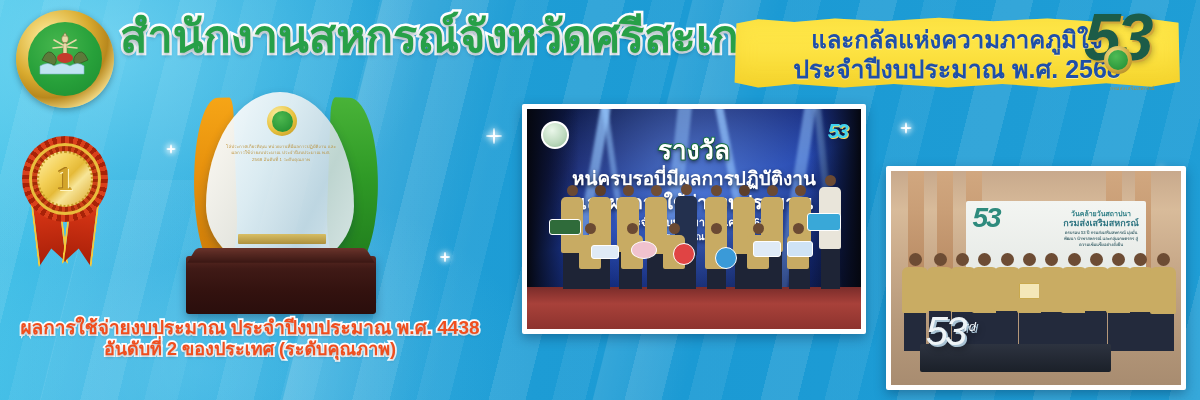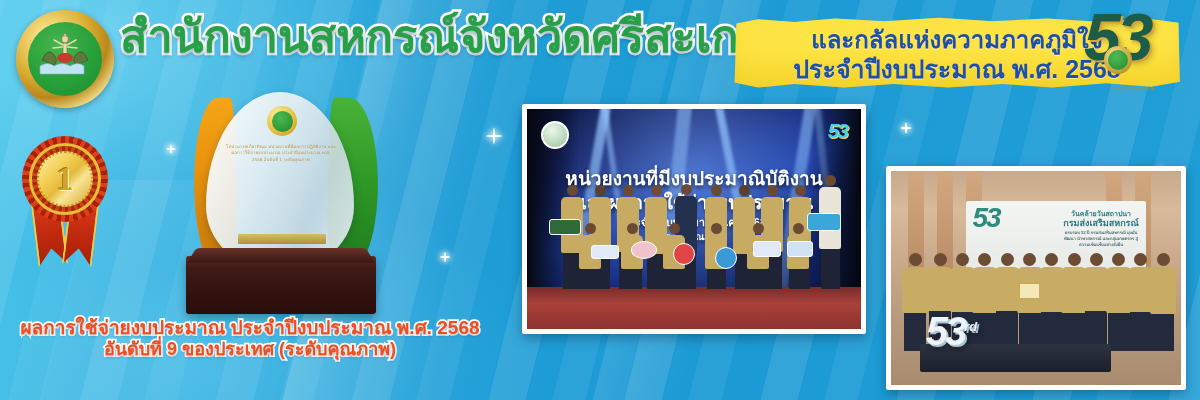--- a/index.html
+++ b/index.html
@@ -333,21 +333,21 @@
   }
   .hall .backdrop .bdt .a { font-size:7px; }
   .hall .backdrop .bdt .b { font-size:9px; color:#2d7480; }
   .hall .backdrop .bdt .c { font-size:4.2px; color:#4b6f76; white-space:normal; line-height:1.5; }
   .hall .stageblk {
     position:absolute; left:10%; bottom:6%; width:66%; height:13%;
     background:linear-gradient(180deg,#2d3340,#1b2029); border-radius:2px;
   }
   .hall .anniv3d {
     position:absolute; left:12%; bottom:17%;
-    font-size:40px; font-weight:700; font-style:italic; line-height:.9;
+    font-size:40px; font-weight:400; font-style:italic; line-height:.9;
     color:#eef4f7; letter-spacing:-3px;
     text-shadow:2px 2px 0 #a9c3d4,3px 4px 6px rgba(0,0,0,.4);
     text-align:center;
   }
   .hall .annivword {
     position:absolute; left:30%; bottom:19%;
     font-size:19px; font-weight:700; color:#f2f6f8; letter-spacing:1px;
     text-shadow:1px 2px 0 #9fb8c8,2px 3px 5px rgba(0,0,0,.35);
   }
   .row2 { position:absolute; left:2%; right:2%; bottom:16%; height:46%; }
@@ -426,40 +426,41 @@
     <div class="medal">
         <i></i>
       </div>
     <div class="plaque-text">โล่ประกาศเกียรติคุณ หน่วยงานที่มีผลการปฏิบัติงาน และผลการใช้จ่ายงบประมาณ ประจำปีงบประมาณ พ.ศ. 2568 อันดับที่ 1 ระดับคุณภาพ</div>
     <div class="base">
       <div class="nameplate"></div>
     </div>
   </div>
 
   <div class="caption">
-    <div class="c2">ผลการใช้จ่ายงบประมาณ ประจำปีงบประมาณ พ.ศ. 2568</div>
-    <div class="c3">อันดับที่ 9 ของประเทศ (ระดับคุณภาพ)</div>
+    <div class="c2">ผลการใช้จ่ายงบประมาณ ประจำปีงบประมาณ พ.ศ. 4438</div>
+    <div class="c3">อันดับที่ 2 ของประเทศ (ระดับคุณภาพ)</div>
   </div>
 
   <div class="photo center">
     <div class="inner">
       <div class="stage">
         <div class="beam b1"></div>
         <div class="beam b2"></div>
         <div class="beam b3"></div>
         <div class="beam b4"></div>
         <div class="beam b5"></div>
         <div class="beam b6"></div>
         <div class="dark-l"></div>
         <div class="dark-r"></div>
 
         <div class="seal-l"></div>
         <div class="logo53">53</div>
 
-        <div class="txt t2">หน่วยงานที่มีงบประมาณิบัติงาน</div>
+        <div class="txt t1">รางวัล</div>
+        <div class="txt t2">หน่ครบรอบี่มีผลการปฏิบัติงาน</div>
         <div class="txt t3">และผลการใช้จ่ายงบประมาณ</div>
         <div class="txt t4">ประจำปีงบประมาณ พ.ศ. 2568</div>
         <div class="txt t5">ระดับคุณภาพ</div>
 
         <div class="floor"></div>
 
         <div class="people">
 
           <div class="p" style="left:18px;">
               <div class="head"></div>

